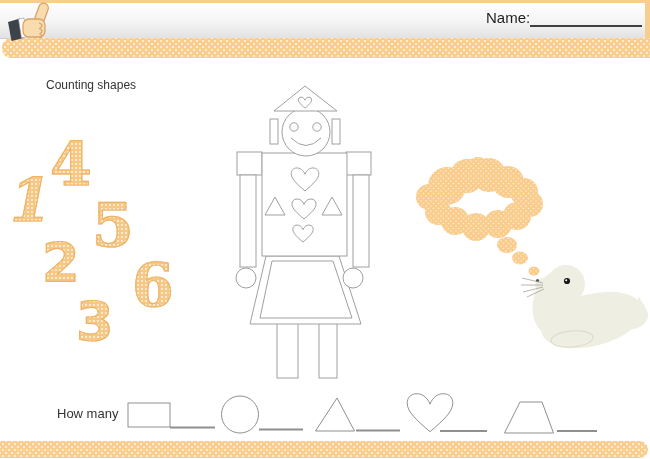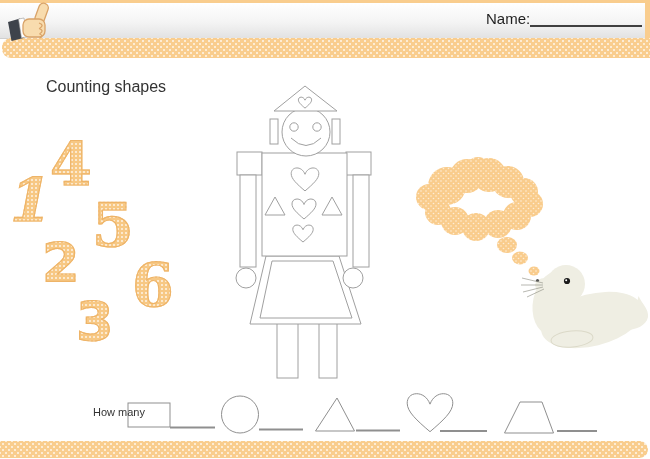--- a/index.html
+++ b/index.html
@@ -10,26 +10,26 @@
     background-image:radial-gradient(rgba(255,255,255,.62) 1px,transparent 1.35px),
                      radial-gradient(rgba(255,255,255,.62) 1px,transparent 1.35px);
     background-size:6px 6px;background-position:0 0,3px 3px;}
   .top-strip{position:absolute;left:0;top:0;width:650px;height:3px;background:#f9cd8e;}
   .right-strip{position:absolute;left:645px;top:0;width:5px;height:39px;background:#f9cd8e;}
   .header{position:absolute;left:0;top:3px;width:645px;height:35px;
           background:linear-gradient(#ffffff 0%,#f4f4f4 55%,#e2e2e2 100%);
           border-bottom:1px solid #cfcfcf;}
   .band-top{position:absolute;left:2px;top:38px;width:648px;height:20px;border-radius:9px 0 0 9px;}
   .band-bottom{position:absolute;left:0;top:441px;width:648px;height:17px;border-radius:0 9px 9px 0;}
-  .name-wrap{position:absolute;left:486px;top:6px;display:flex;align-items:center;}
+  .name-wrap{position:absolute;left:486px;top:6px;display:flex;align-items:flex-start;}
   .name-label{font-size:15px;color:#1f1f1f;}
   .name-line{display:inline-block;width:112px;height:16px;border-bottom:2px solid #3f3f3f;}
   .thumb-icon{position:absolute;left:2px;top:1px;}
-  .title{position:absolute;left:46px;top:78px;font-size:16px;color:#333;}
-  .prompt{position:absolute;left:57px;top:406px;font-size:11px;color:#333;margin-left:36px;}
+  .title{position:absolute;left:46px;top:78px;font-size:12px;color:#333;}
+  .prompt{position:absolute;left:57px;top:406px;font-size:13px;color:#333;}
   .num{position:absolute;line-height:1;font-weight:bold;color:#f7c884;
        -webkit-text-stroke:1.2px #eeb468;
        background-color:#f7c884;
        background-image:radial-gradient(rgba(255,255,255,.6) 1px,transparent 1.3px);
        background-size:4px 4px;}
   @supports (-webkit-background-clip: text){
     .num{-webkit-background-clip:text;background-clip:text;-webkit-text-fill-color:transparent;}
   }
   .num-serif{font-family:"DejaVu Serif",serif;font-size:60px;}
   .num-sans{font-family:"DejaVu Sans",sans-serif;font-size:54px;}

